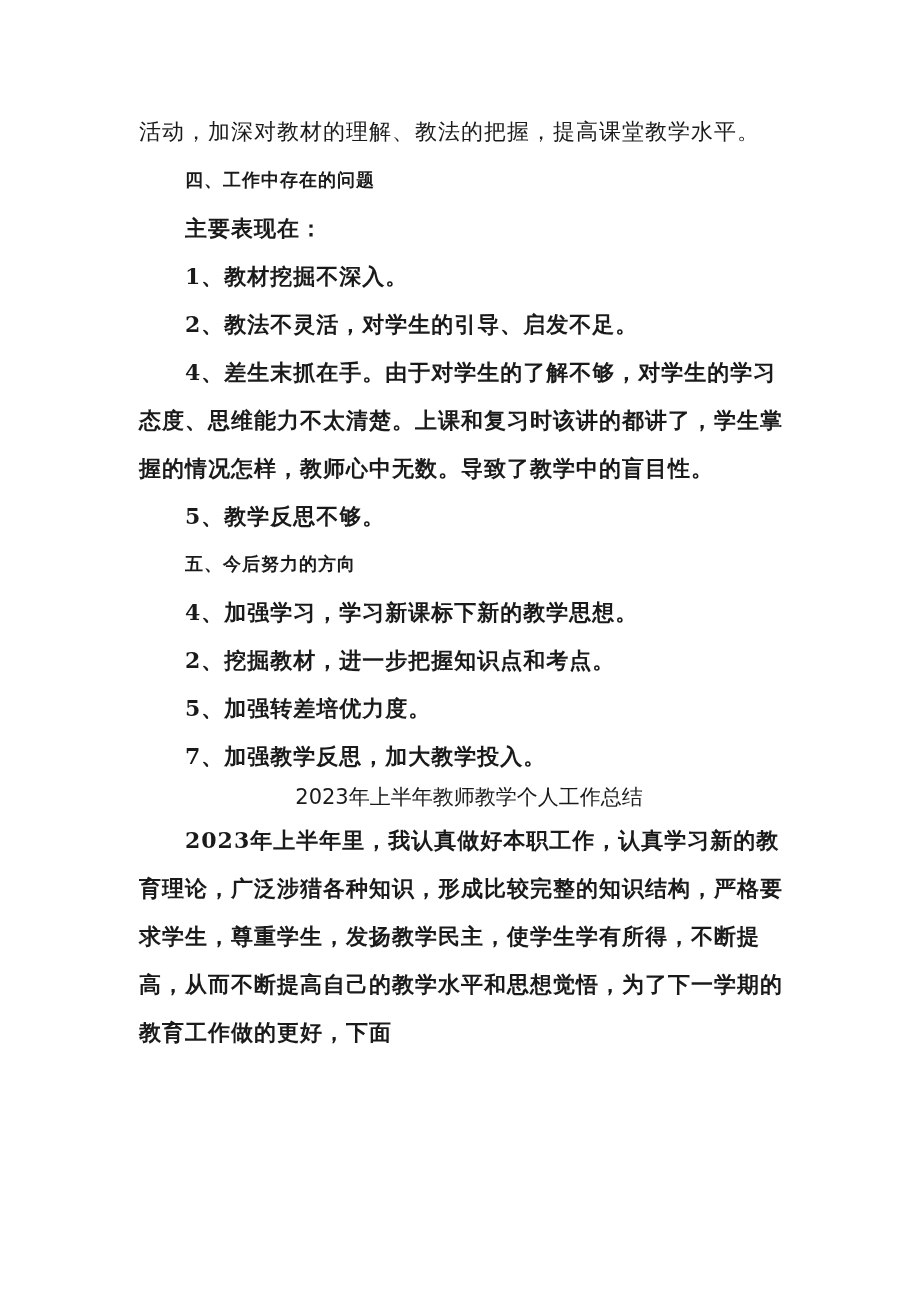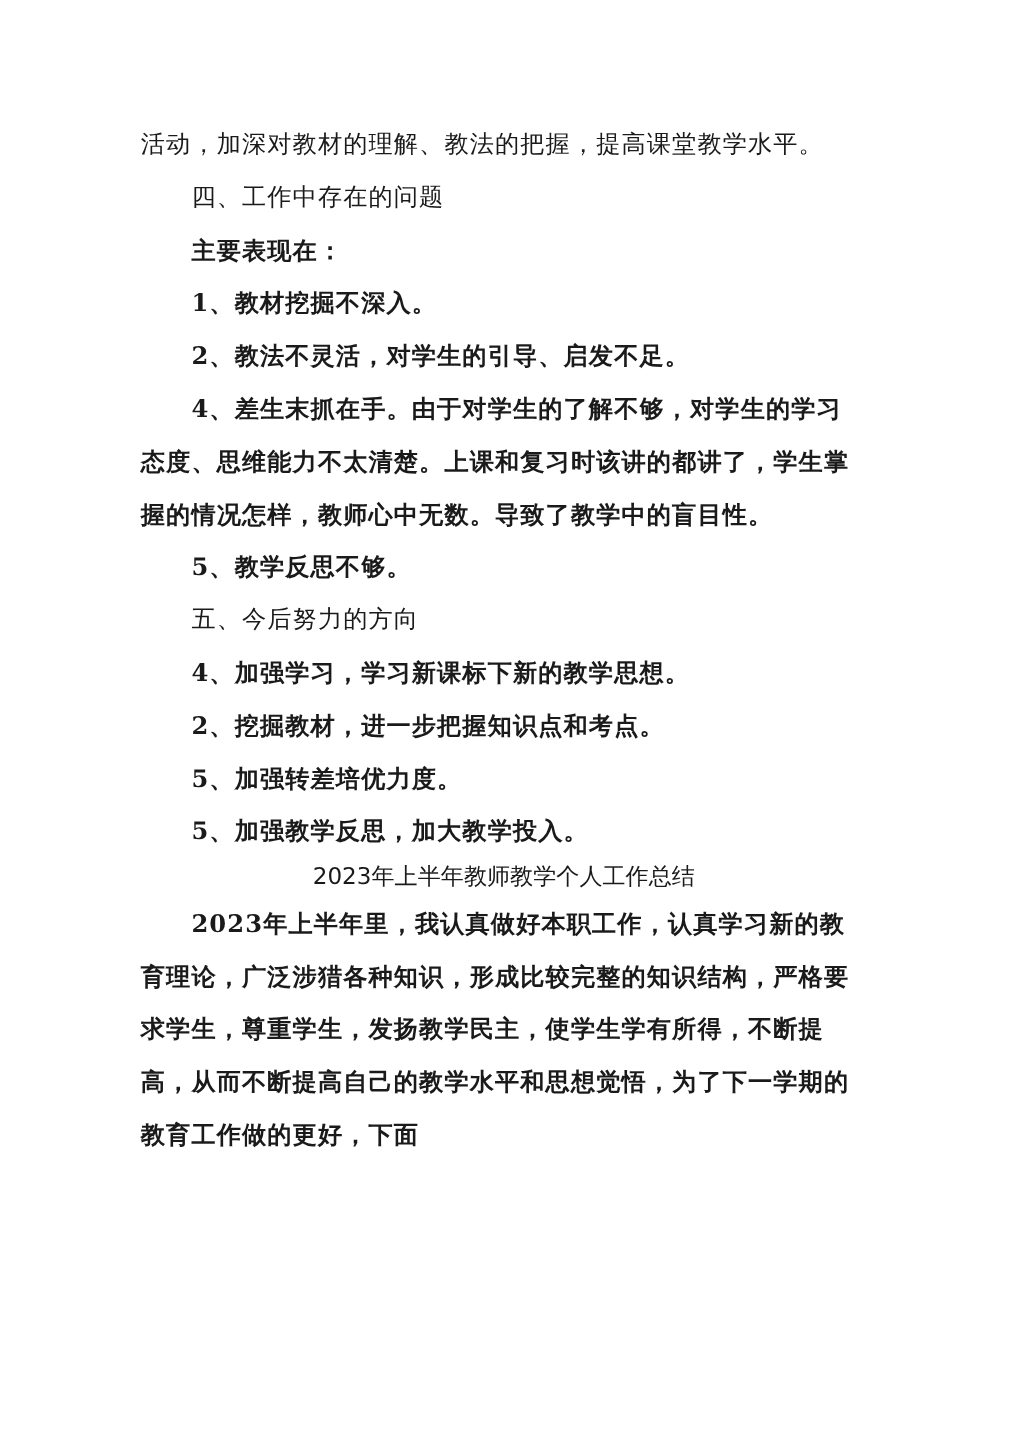--- a/index.html
+++ b/index.html
@@ -1,37 +1,37 @@
 <!DOCTYPE html>
 <html><head>
 <meta charset="utf-8">
 <style>
   html, body { margin: 0; padding: 0; background: #ffffff; }
   body { width: 920px; height: 1301px; position: relative; overflow: hidden;
          font-family: "DejaVu Serif", "Liberation Serif", serif; color: #1a1a1a; }
-  .page { position: absolute; left: 128px; top: 108px; width: 660px; }
+  .page { position: absolute; left: 139px; top: 108px; width: 660px; }
   .p { font-size: 22px; line-height: 48px; margin: 0; letter-spacing: 1px; white-space: normal; }
   .indent { text-indent: 46px; font-weight: bold; }
-  .h { font-family: "DejaVu Sans", "Liberation Sans", sans-serif; font-weight: normal; font-size: 22px; line-height: 48px; margin: 0; text-indent: 46px; letter-spacing: 1px; }
+  .h { font-family: "DejaVu Sans", "Liberation Sans", sans-serif; font-weight: bold; font-size: 18px; line-height: 48px; margin: 0; text-indent: 46px; letter-spacing: 1px; }
   .title { font-family: "DejaVu Sans", "Liberation Sans", sans-serif; font-size: 21px; line-height: 30px; text-align: center; margin: 2px 0 4px 0; letter-spacing: 0px; }
 </style>
 </head>
 <body>
 
 <div class="page">
   <p class="p">活动，加深对教材的理解、教法的把握，提高课堂教学水平。</p>
 
   <p class="h">四、工作中存在的问题</p>
   <p class="p indent">主要表现在：</p>
   <p class="p indent">1、教材挖掘不深入。</p>
   <p class="p indent">2、教法不灵活，对学生的引导、启发不足。</p>
   <p class="p indent">4、差生末抓在手。由于对学生的了解不够，对学生的学习态度、思维能力不太清楚。上课和复习时该讲的都讲了，学生掌握的情况怎样，教师心中无数。导致了教学中的盲目性。</p>
   <p class="p indent">5、教学反思不够。</p>
 
   <p class="h">五、今后努力的方向</p>
   <p class="p indent">4、加强学习，学习新课标下新的教学思想。</p>
   <p class="p indent">2、挖掘教材，进一步把握知识点和考点。</p>
   <p class="p indent">5、加强转差培优力度。</p>
-  <p class="p indent">5、加强教学反思，加大教学投入。</p>
+  <p class="p indent">7、加强教学反思，加大教学投入。</p>
 
   <p class="title">2023年上半年教师教学个人工作总结</p>
   <p class="p indent">2023年上半年里，我认真做好本职工作，认真学习新的教育理论，广泛涉猎各种知识，形成比较完整的知识结构，严格要求学生，尊重学生，发扬教学民主，使学生学有所得，不断提高，从而不断提高自己的教学水平和思想觉悟，为了下一学期的教育工作做的更好，下面</p>
 </div>
 
 </body></html>

